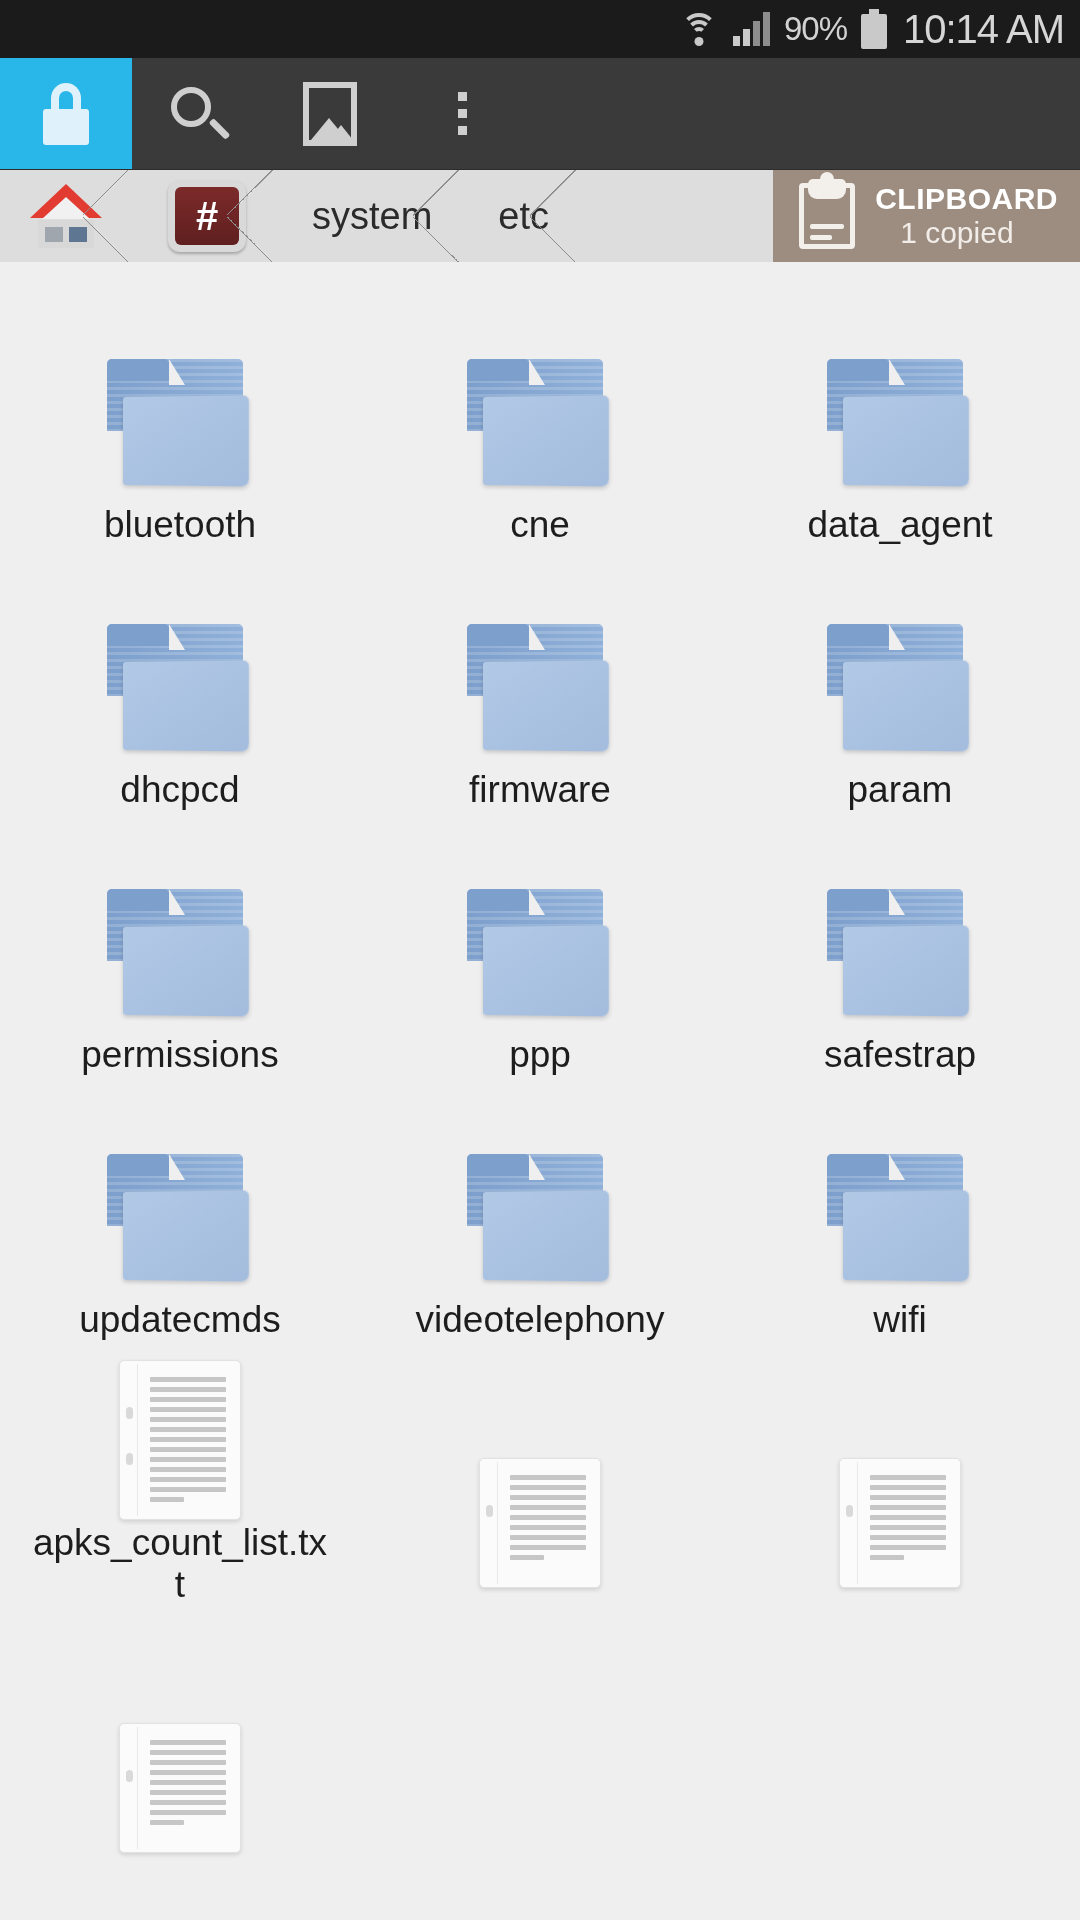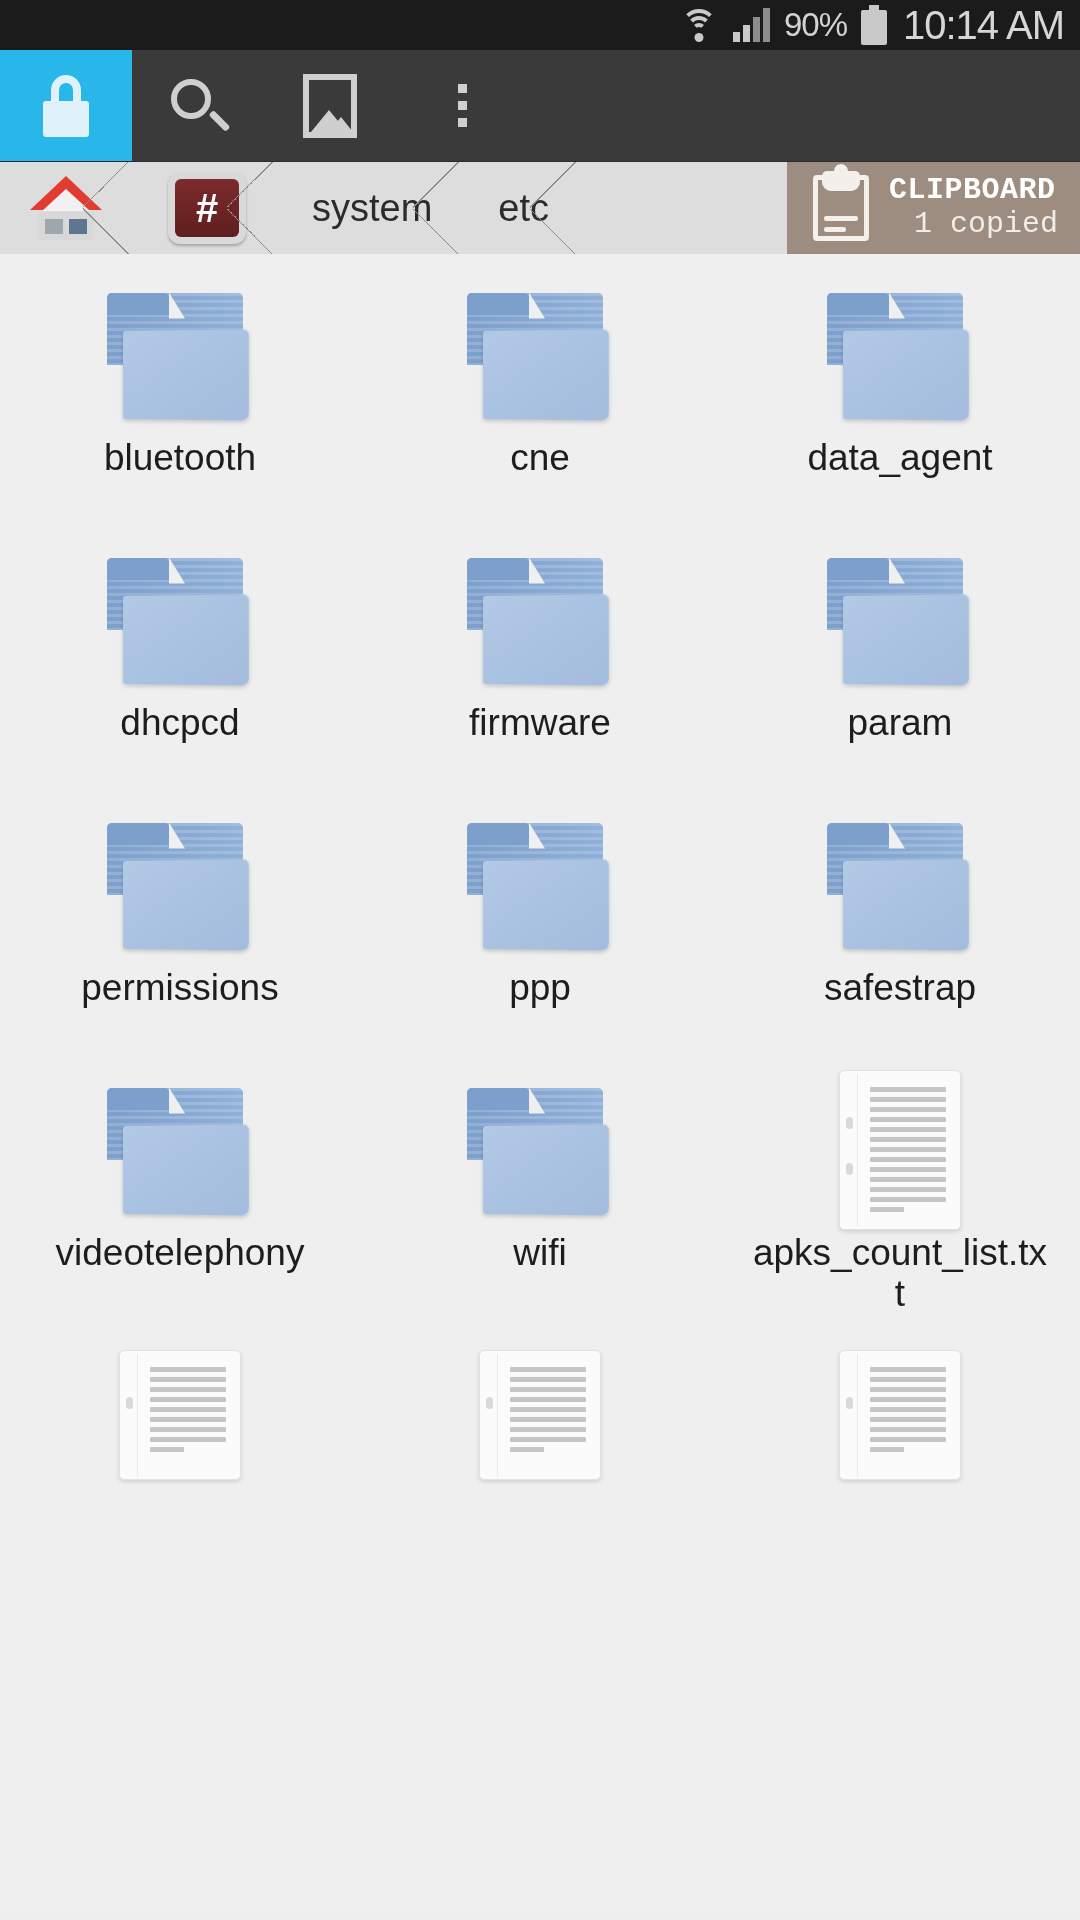--- a/index.html
+++ b/index.html
@@ -5,21 +5,21 @@
   * { margin:0; padding:0; box-sizing:border-box; }
   html, body {
     width:1080px; height:1920px;
     background:#eeeeee;
     font-family:"Liberation Sans", sans-serif;
     overflow:hidden;
   }
 
   
   .status-bar{
-    height:50px; width:1080px;
+    height:58px; width:1080px;
     background:#1b1b1b;
     display:flex; align-items:center; justify-content:flex-end;
     padding-right:16px; gap:14px;
   }
   .sb-icon{ display:flex; align-items:center; }
   .wifi-ico{ width:40px; height:36px; position:relative; }
   .wifi-ico i{
     position:absolute; left:50%; transform:translateX(-50%);
     border:4px solid #c9c9c9; border-bottom-color:transparent;
     border-left-color:transparent; border-right-color:transparent;
@@ -163,36 +163,36 @@
     background:#f3efea; border-radius:5px 5px 9px 9px;
   }
   .clip-ico .knob{
     position:absolute; top:-11px; left:21px; width:14px; height:14px;
     border-radius:50%; background:#f3efea;
   }
   .clip-ico .ln{ position:absolute; left:11px; height:5px; background:#f3efea; border-radius:2px;}
   .clip-ico .ln:nth-of-type(3){ top:30px; width:34px; }
   .clip-ico .ln:nth-of-type(4){ top:41px; width:34px; }
   .clip-ico .ln:nth-of-type(5){ top:52px; width:22px; }
-  .clip-txt{ display:flex; flex-direction:column; line-height:1.12;font-family:Liberation Mono, monospace; }
+  .clip-txt{ display:flex; flex-direction:column; line-height:1.12; }
   .clip-title{ color:#ffffff; font-size:30px; font-weight:bold; letter-spacing:.5px;}
   .clip-sub{ color:#f2ede8; font-size:30px;margin-left:25px; }
 
   
   .grid{
     width:1080px; height:calc(1920px - 58px - 112px - 92px);
     background:#efefef;
     display:grid; grid-template-columns:repeat(3,1fr);
     grid-auto-rows:265px;
     padding-top:18px;
     overflow:hidden;
   }
   .cell{
     display:flex; flex-direction:column; align-items:center;
-    justify-content:flex-start; cursor:pointer; padding:0 22px;
+    justify-content:flex-end; cursor:pointer; padding:0 22px;
   }
   .cell .ico-wrap{ height:165px; display:flex; align-items:center; justify-content:center; }
   .cell .lbl{
     font-size:37px; color:#1d1d1d; text-align:center; line-height:1.12;
     word-break:break-word; max-width:300px;
   }
 
   
   .folder{ width:150px; height:132px; position:relative; }
   .folder .back{
@@ -460,20 +460,32 @@
     <div class="cell">
       <div class="ico-wrap">
         <div class="folder">
           <div class="back"></div>
           <div class="lines"></div>
           <div class="tab"></div>
           <div class="notch"></div>
           <div class="front"></div>
         </div>
       </div>
+      <div class="lbl">updatecmds</div>
+    </div>
+    <div class="cell">
+      <div class="ico-wrap">
+        <div class="folder">
+          <div class="back"></div>
+          <div class="lines"></div>
+          <div class="tab"></div>
+          <div class="notch"></div>
+          <div class="front"></div>
+        </div>
+      </div>
       <div class="lbl">videotelephony</div>
     </div>
     <div class="cell">
       <div class="ico-wrap">
         <div class="folder">
           <div class="back"></div>
           <div class="lines"></div>
           <div class="tab"></div>
           <div class="notch"></div>
           <div class="front"></div>

